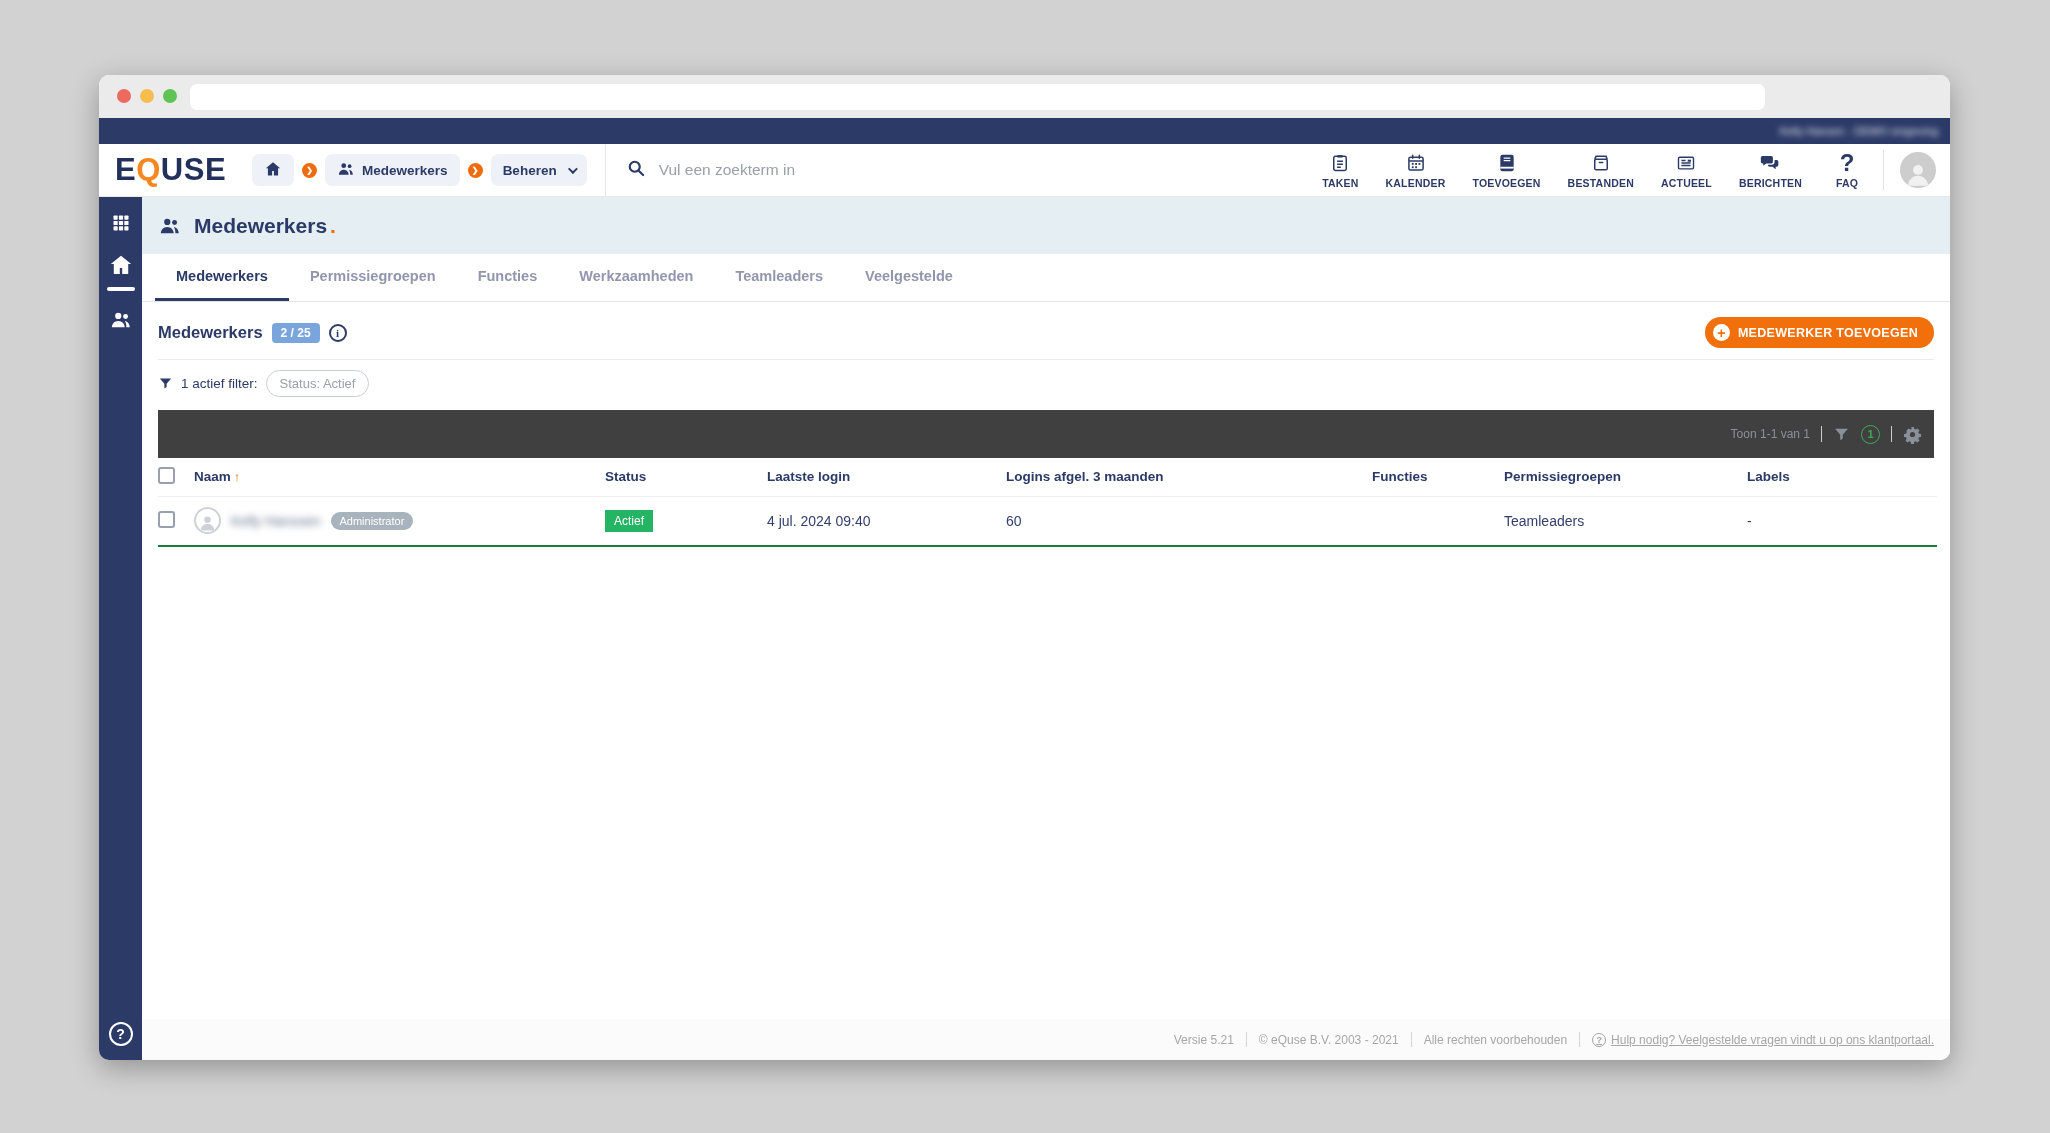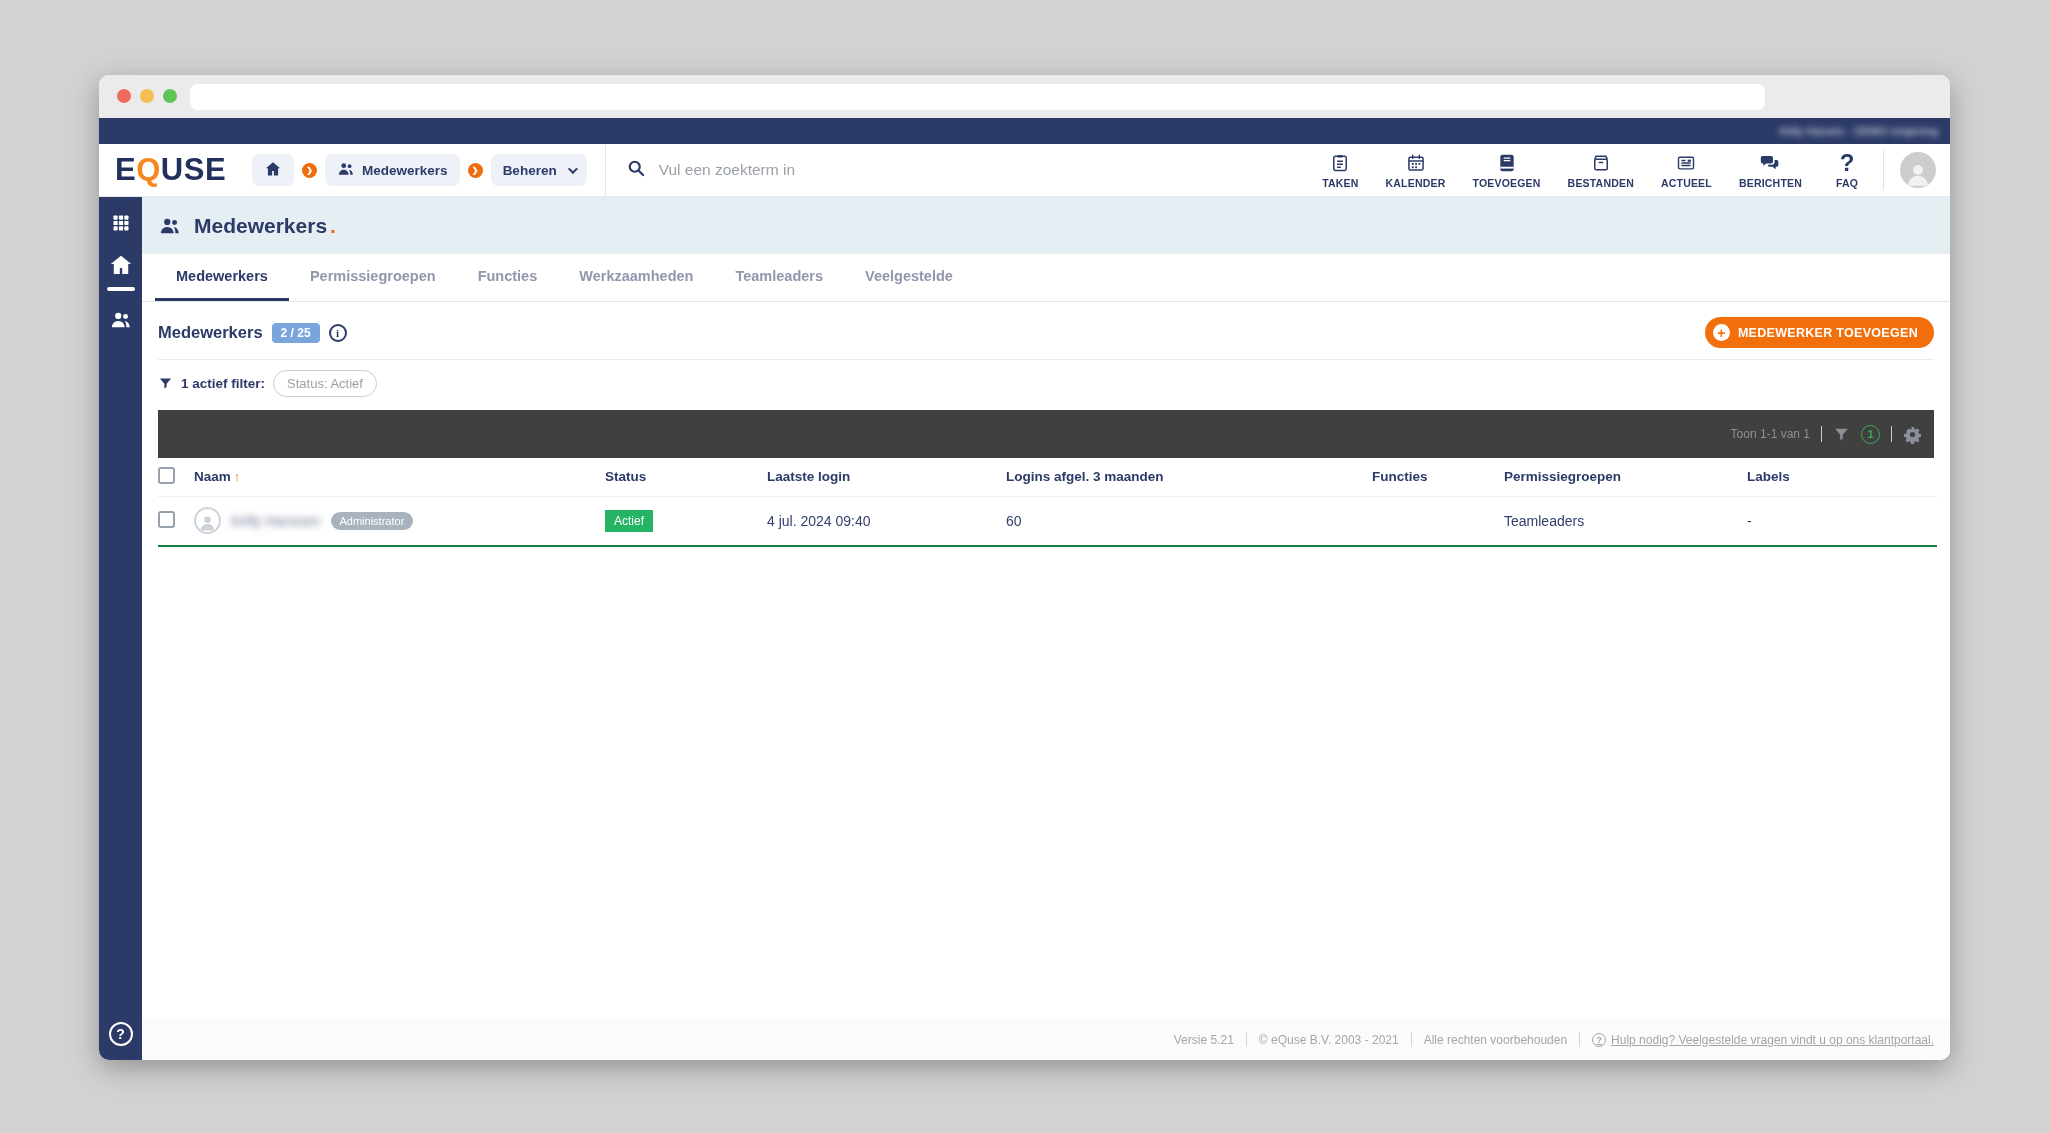--- a/index.html
+++ b/index.html
@@ -71,21 +71,21 @@
   .countbadge { background:#7aa5dc; color:#fff; font-size:12px; font-weight:700; border-radius:4px; padding:3px 9px; margin-left:9px; }
   .circ-i { width:18px; height:18px; border:2px solid #2b3a67; border-radius:50%; color:#2b3a67; font-size:11px; font-weight:800;
             display:flex; align-items:center; justify-content:center; margin-left:9px; font-family:"Liberation Serif", serif; }
   .addbtn { margin-left:auto; background:#f2700c; color:#fff; border:none; border-radius:16px; height:31px;
             display:flex; align-items:center; gap:8px; padding:0 16px 0 8px; font-size:12.5px; font-weight:800;
             letter-spacing:.3px; cursor:pointer; font-family:"Liberation Sans", sans-serif; }
   .pluscirc { width:17px; height:17px; background:#fff; color:#f2700c; border-radius:50%; font-size:14px; font-weight:800;
               display:flex; align-items:center; justify-content:center; line-height:1; }
 
   .filterrow { display:flex; align-items:center; gap:8px; padding:10px 16px 13px; border-top:1px solid #ebebeb; margin:0 16px; padding-left:0; }
-  .filterrow .flabel { font-size:13.5px; font-weight:700; color:#2b3a67; }
+  .filterrow .flabel { font-size:13.5px; font-weight:400; color:#2b3a67; }
   .filterchip { border:1px solid #c8cdd5; border-radius:15px; padding:5px 13px; font-size:13px; color:#9aa0a6; background:#fff; }
   .funnel-navy { color:#2b3a67; display:flex; }
 
   .toolstrip { margin:0 16px; height:48px; background:#404040; display:flex; align-items:center; justify-content:flex-end;
                gap:11px; padding:0 12px; flex:0 0 auto; }
   .toolstrip .range { font-size:12px; color:#8a8f98; }
   .vsep { width:1px; height:16px; background:#c6cdd4; }
   .funnel-gray { color:#8a9099; display:flex; cursor:pointer; }
   .greencount { width:19px; height:19px; border:1.5px solid #3cab57; border-radius:50%; color:#3cab57; font-size:11px; font-weight:700;
                 display:flex; align-items:center; justify-content:center; }

